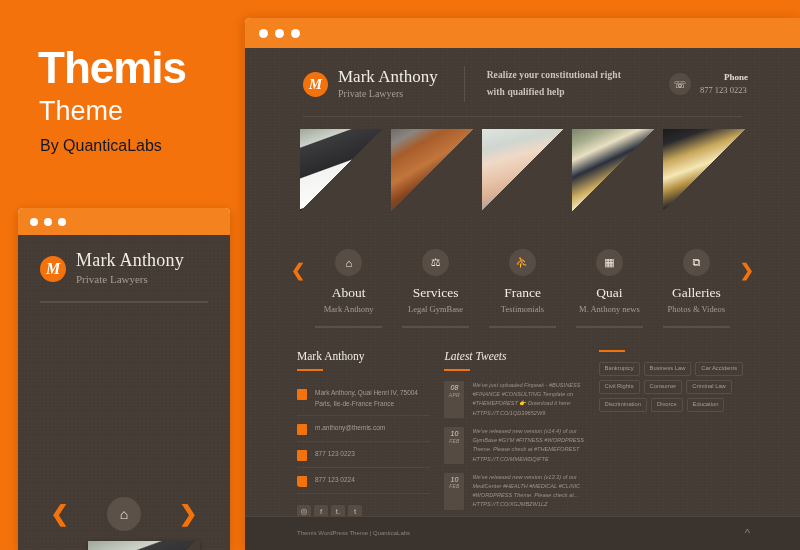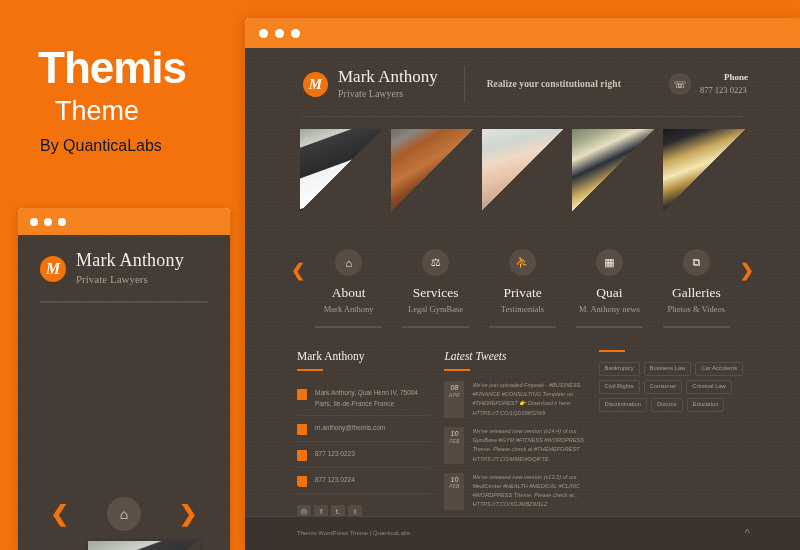--- a/index.html
+++ b/index.html
@@ -13,21 +13,21 @@
   .promo {
     position: absolute; left: 0; top: 0; width: 245px; height: 550px;
     background: #f4720b;
   }
   .promo-title {
     position: absolute; left: 38px; top: 46px;
     font-size: 44px; font-weight: bold; color: #ffffff;
     letter-spacing: -1px; line-height: 1;
   }
   .promo-sub {
-    position: absolute; left: 55px; top: 98px;
+    position: absolute; left: 39px; top: 98px;
     font-size: 27px; color: #ffffff; font-weight: 300; line-height: 1;
     opacity: .97;
   }
   .promo-by {
     position: absolute; left: 40px; top: 138px;
     font-size: 16px; color: #0f172a; line-height: 1;
   }
 
   
   .mobile {
@@ -262,20 +262,21 @@
 
     <div class="site-header">
       <div class="h-logo"></div>
       <div class="h-names">
         <div class="h-name">Mark Anthony</div>
         <div class="h-tag">Private Lawyers</div>
       </div>
       <div class="h-divider"></div>
       <div class="h-slogan">
         <div>Realize your constitutional right</div>
+        <div>with qualified help</div>
       </div>
       <div class="h-phone">
         <span class="h-phone-ic">☏</span>
         <span>
           <span class="h-phone-l" style="display:block">Phone</span>
           <span class="h-phone-n" style="display:block">877 123 0223</span>
         </span>
       </div>
     </div>
     <div class="h-rule"></div>
@@ -298,21 +299,21 @@
           <div class="nav-ul"></div>
         </div>
         <div class="nav-item">
           <div class="nav-ic">⚖</div>
           <div class="nav-t">Services</div>
           <div class="nav-s">Legal GymBase</div>
           <div class="nav-ul"></div>
         </div>
         <div class="nav-item">
           <div class="nav-ic">⛹</div>
-          <div class="nav-t">Private</div>
+          <div class="nav-t">France</div>
           <div class="nav-s">Testimonials</div>
           <div class="nav-ul"></div>
         </div>
         <div class="nav-item">
           <div class="nav-ic">▦</div>
           <div class="nav-t">Quai</div>
           <div class="nav-s">M. Anthony news</div>
           <div class="nav-ul"></div>
         </div>
         <div class="nav-item">

